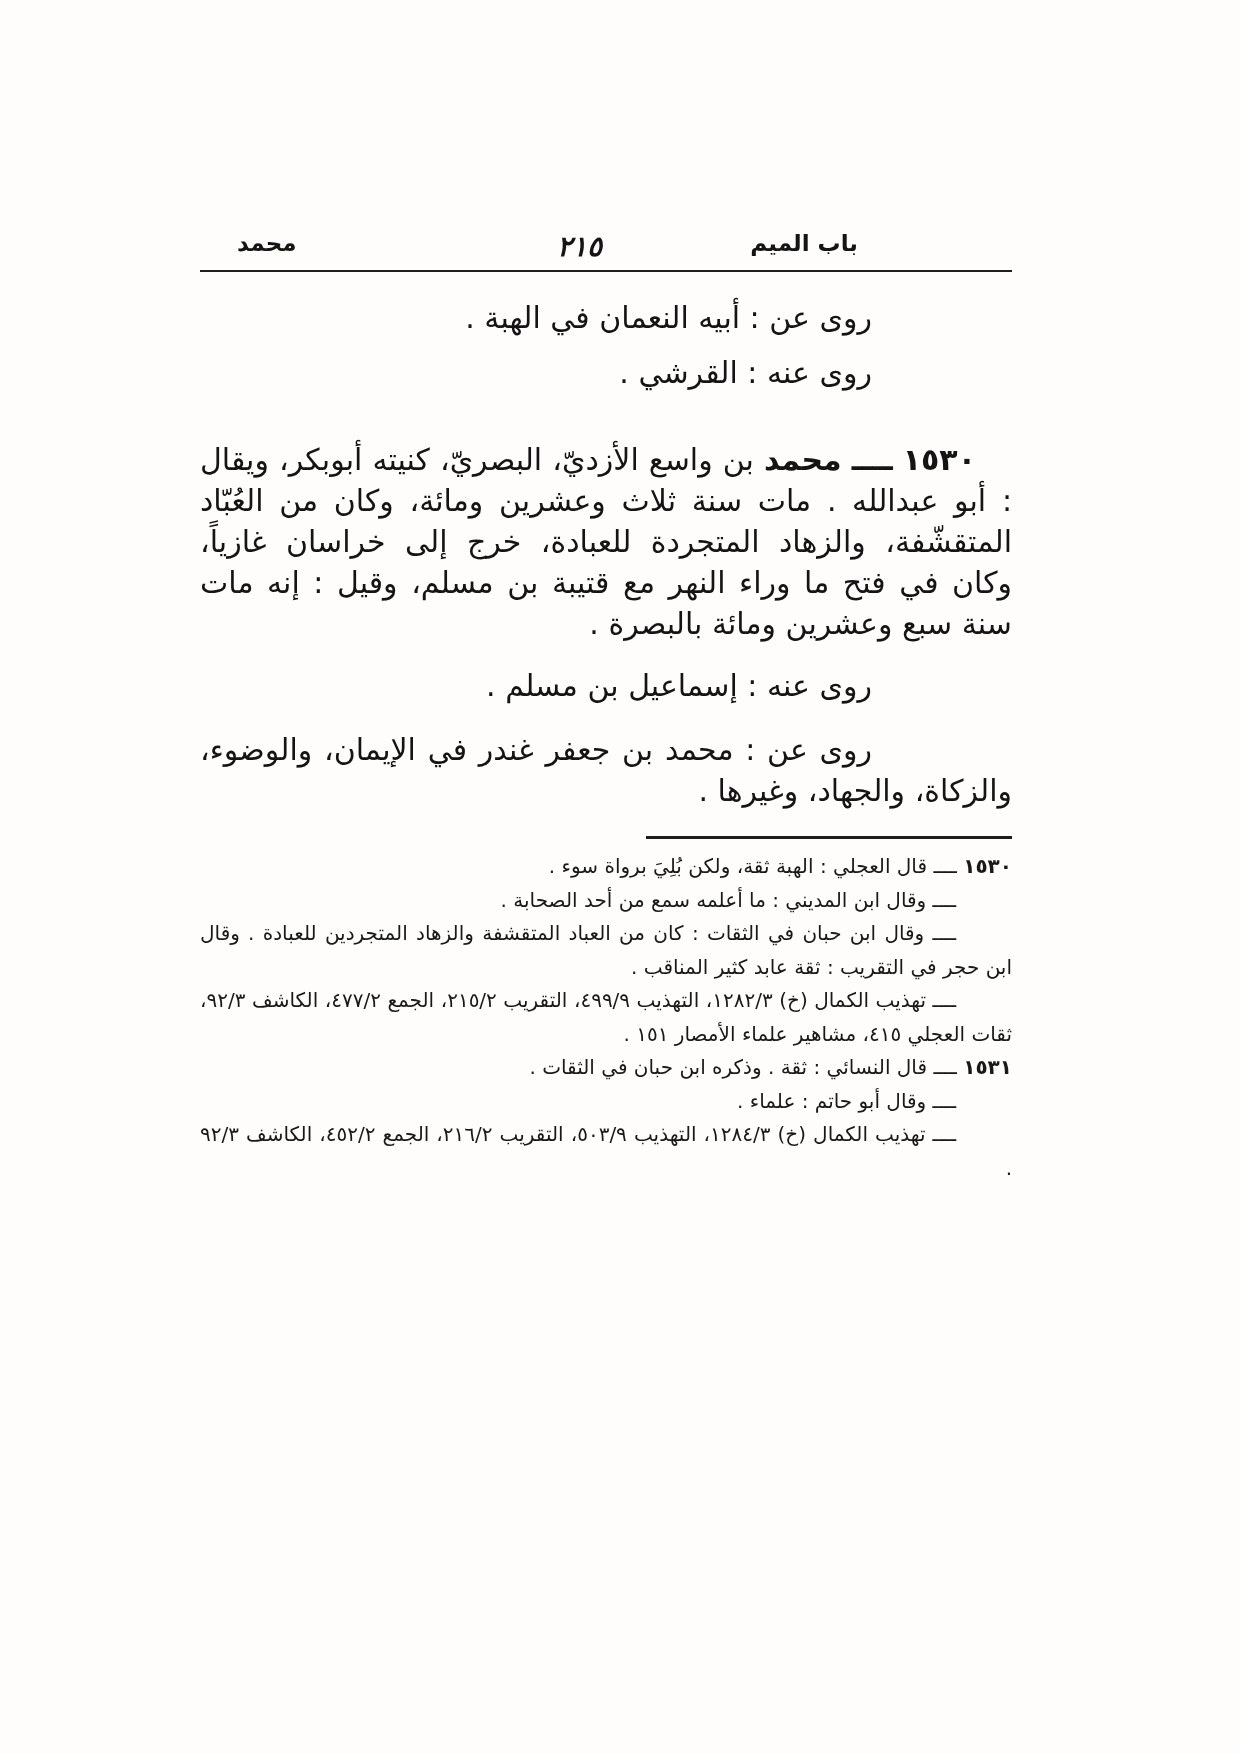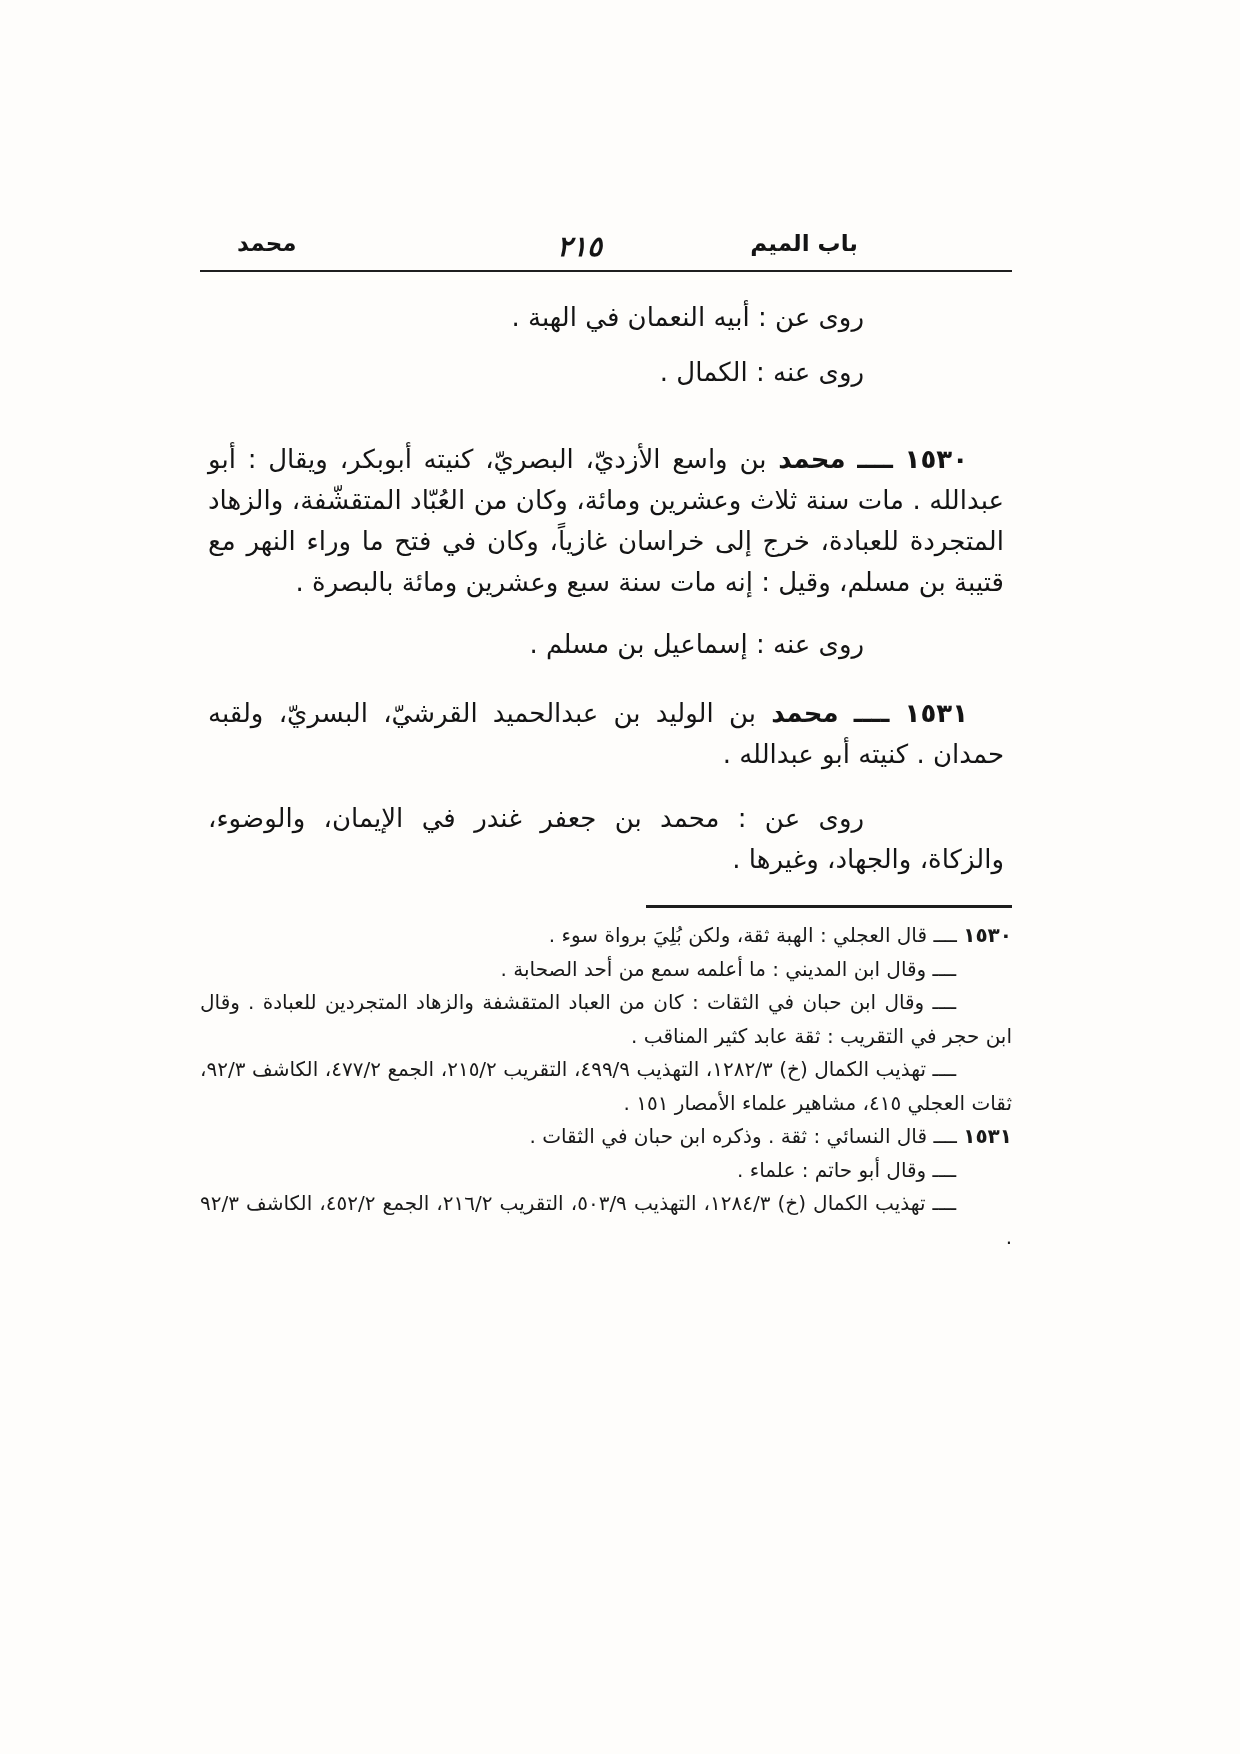--- a/index.html
+++ b/index.html
@@ -9,21 +9,21 @@
 
   
   .pghead{position:relative;height:36px;}
   .h-item{position:absolute;top:0;font-weight:bold;font-size:23px;white-space:nowrap;color:#141414;}
   .h-section{right:154px;}
   .h-num{right:410px;font-size:28px;letter-spacing:5px;font-style:italic;}
   .h-running{left:37px;}
   .header-rule{border:none;border-top:2px solid #1f1f1f;margin:4px 0 0 0;}
 
   
-  .para{font-size:26px;line-height:41px;text-align:justify;color:#141414;margin:8px;}
+  .para{font-size:30px;line-height:41px;text-align:justify;color:#141414;margin:0;}
   .para .lead{font-weight:bold;}
   .indent-lg{text-indent:140px;}
   .indent-sm{text-indent:36px;}
   .p1{margin-top:25px;}
   .p2{margin-top:14px;}
   .p3{margin-top:46px;}
   .p4{margin-top:22px;}
   .p5{margin-top:21px;}
   .p6{margin-top:28px;}
   .p7{margin-top:23px;}
@@ -45,38 +45,32 @@
       <span class="h-item h-section">باب الميم</span>
       <span class="h-item h-num">٢١٥</span>
       <span class="h-item h-running">محمد</span>
     </div>
     <hr class="header-rule">
 
     <main class="body-text">
 
       <p class="para indent-lg p1">روى عن : أبيه النعمان في الهبة .</p>
 
-      <p class="para indent-lg p2">روى عنه : الكمال .</p>
+      <p class="para indent-lg p2">روى عنه : القرشي .</p>
 
       <p class="para indent-sm p3">
         <span class="lead">١٥٣٠</span>
         <span class="lead">ــــ</span>
         <span class="lead">محمد</span>
         <span>بن واسع الأزديّ، البصريّ، كنيته أبوبكر، ويقال : أبو عبدالله . مات سنة ثلاث وعشرين ومائة، وكان من العُبّاد المتقشّفة، والزهاد المتجردة للعبادة، خرج إلى خراسان غازياً، وكان في فتح ما وراء النهر مع قتيبة بن مسلم، وقيل : إنه مات سنة سبع وعشرين ومائة بالبصرة .</span>
       </p>
 
 
       <p class="para indent-lg p5">روى عنه : إسماعيل بن مسلم .</p>
 
-      <p class="para indent-sm p6">
-        <span class="lead">١٥٣١</span>
-        <span class="lead">ــــ</span>
-        <span class="lead">محمد</span>
-        <span>بن الوليد بن عبدالحميد القرشيّ، البسريّ، ولقبه حمدان . كنيته أبو عبدالله .</span>
-      </p>
 
       <p class="para indent-lg p7">روى عن : محمد بن جعفر غندر في الإيمان، والوضوء، والزكاة، والجهاد، وغيرها .</p>
 
     </main>
 
     <div class="fn-rule"></div>
 
     <section class="footnotes">
 
       <p class="fnote">

